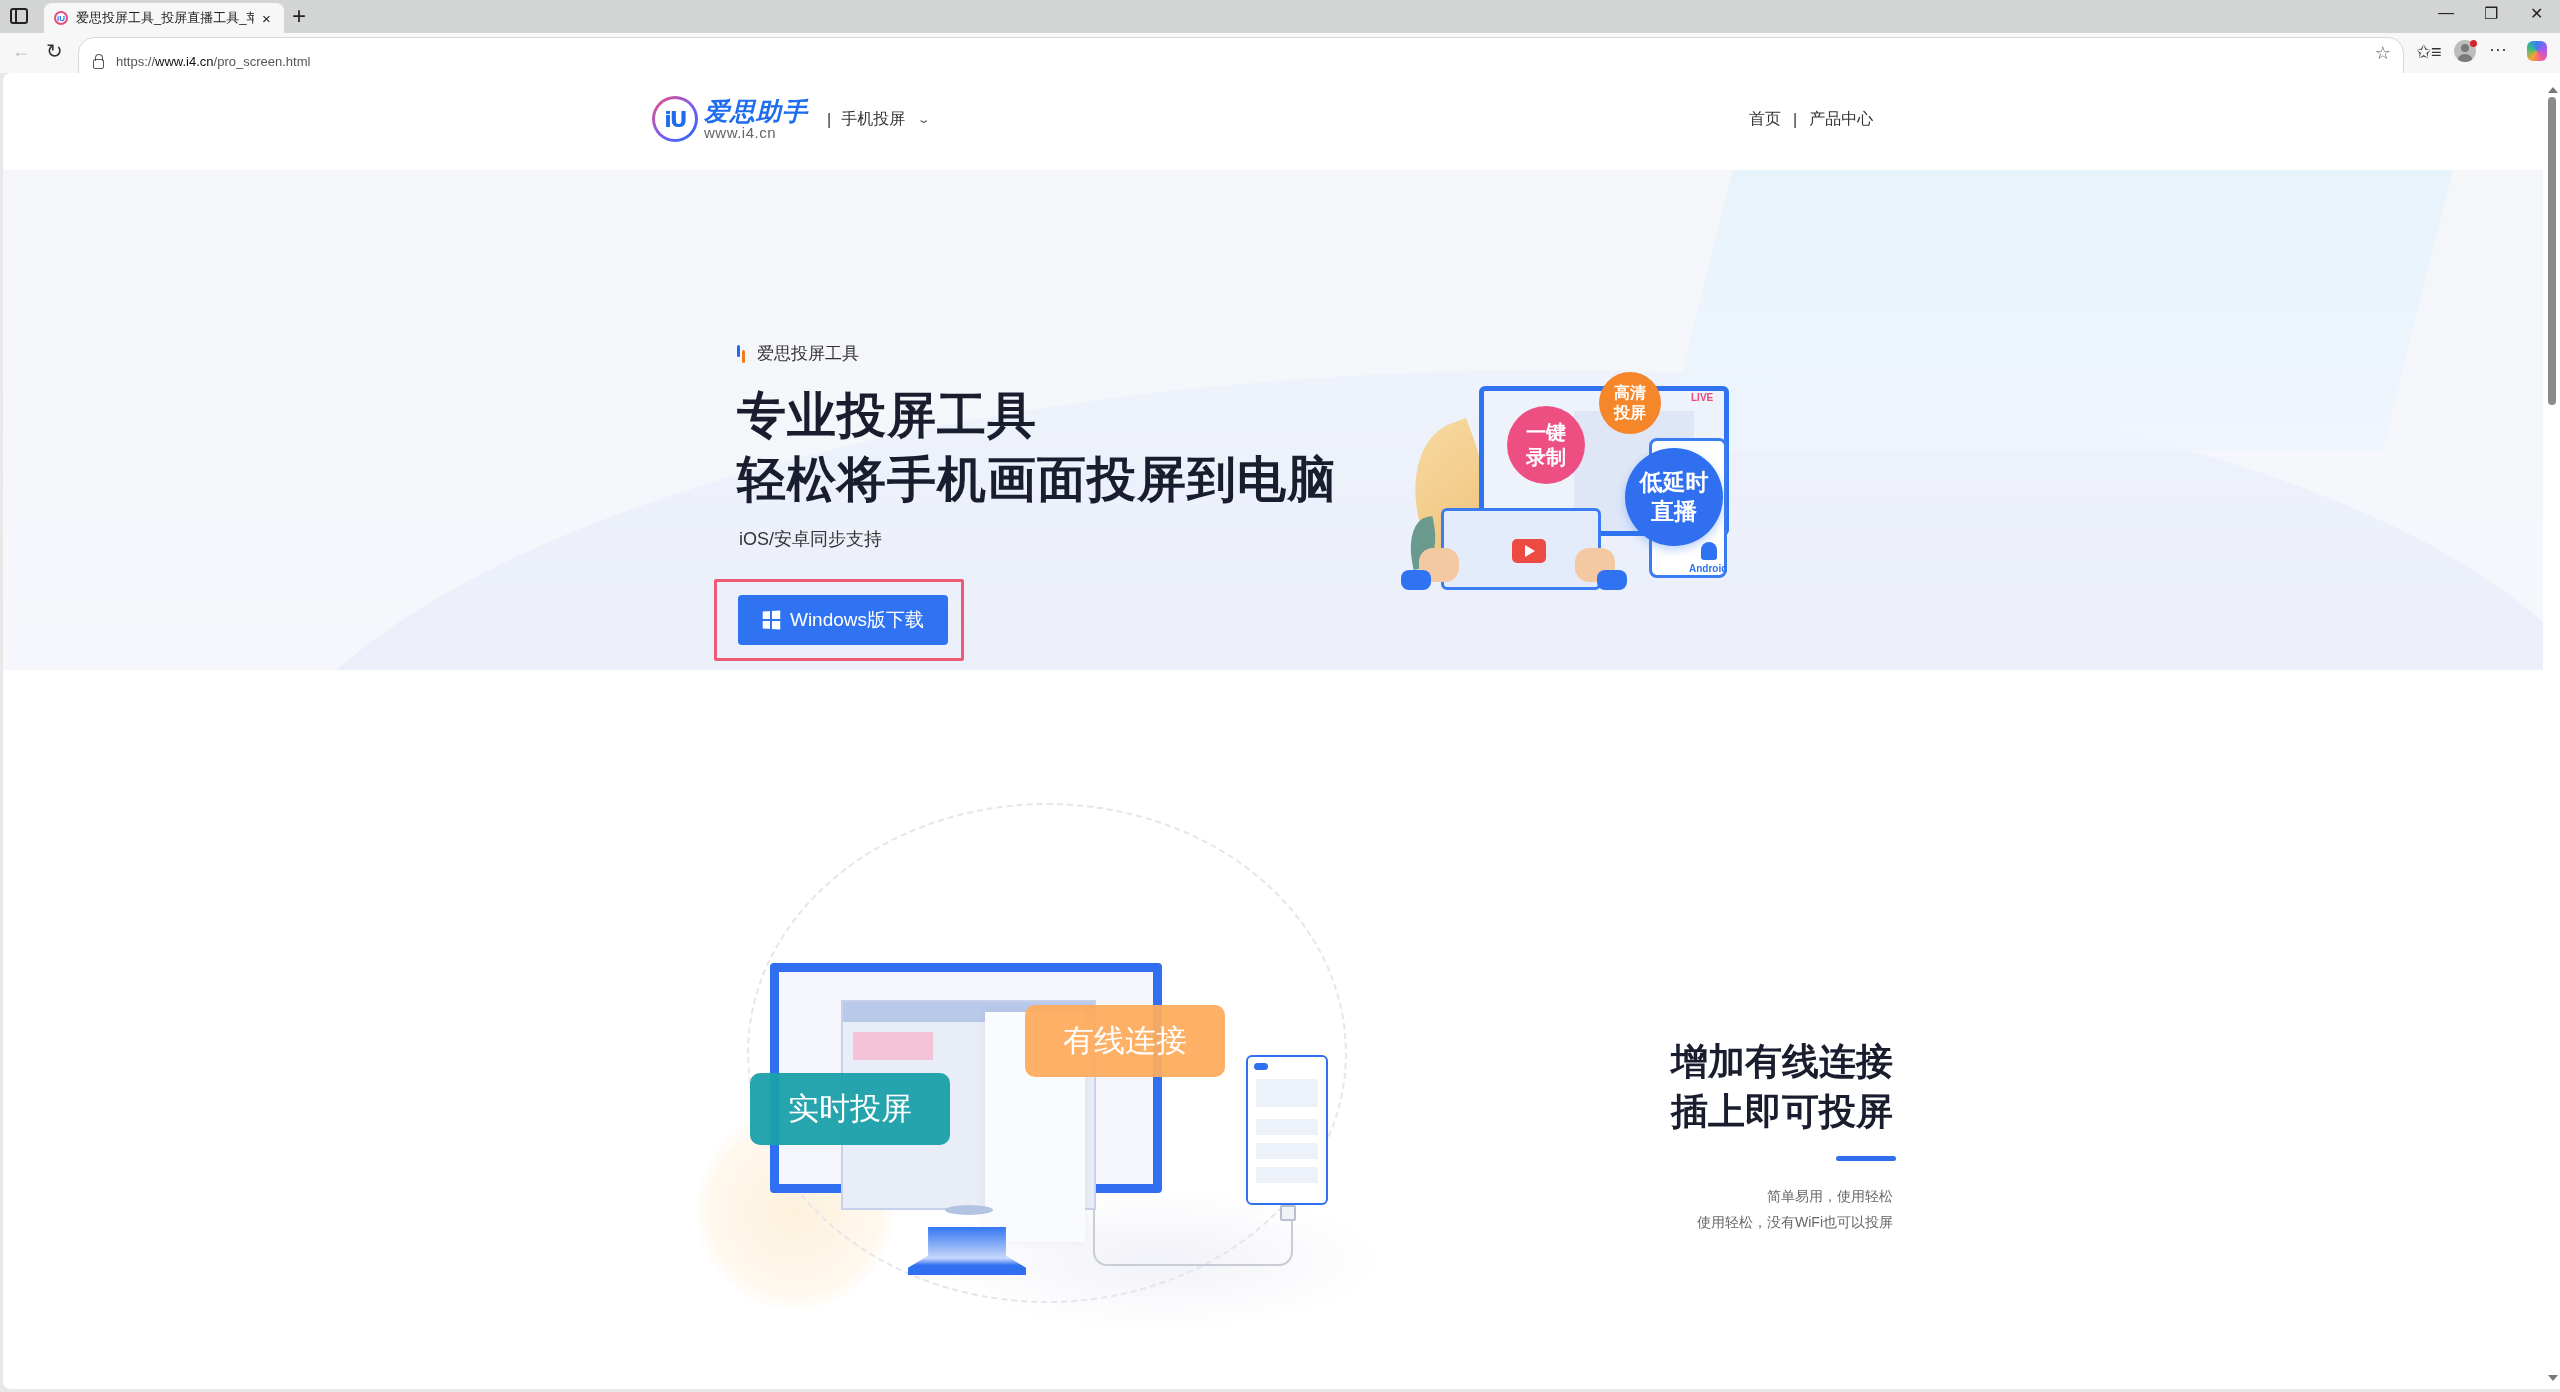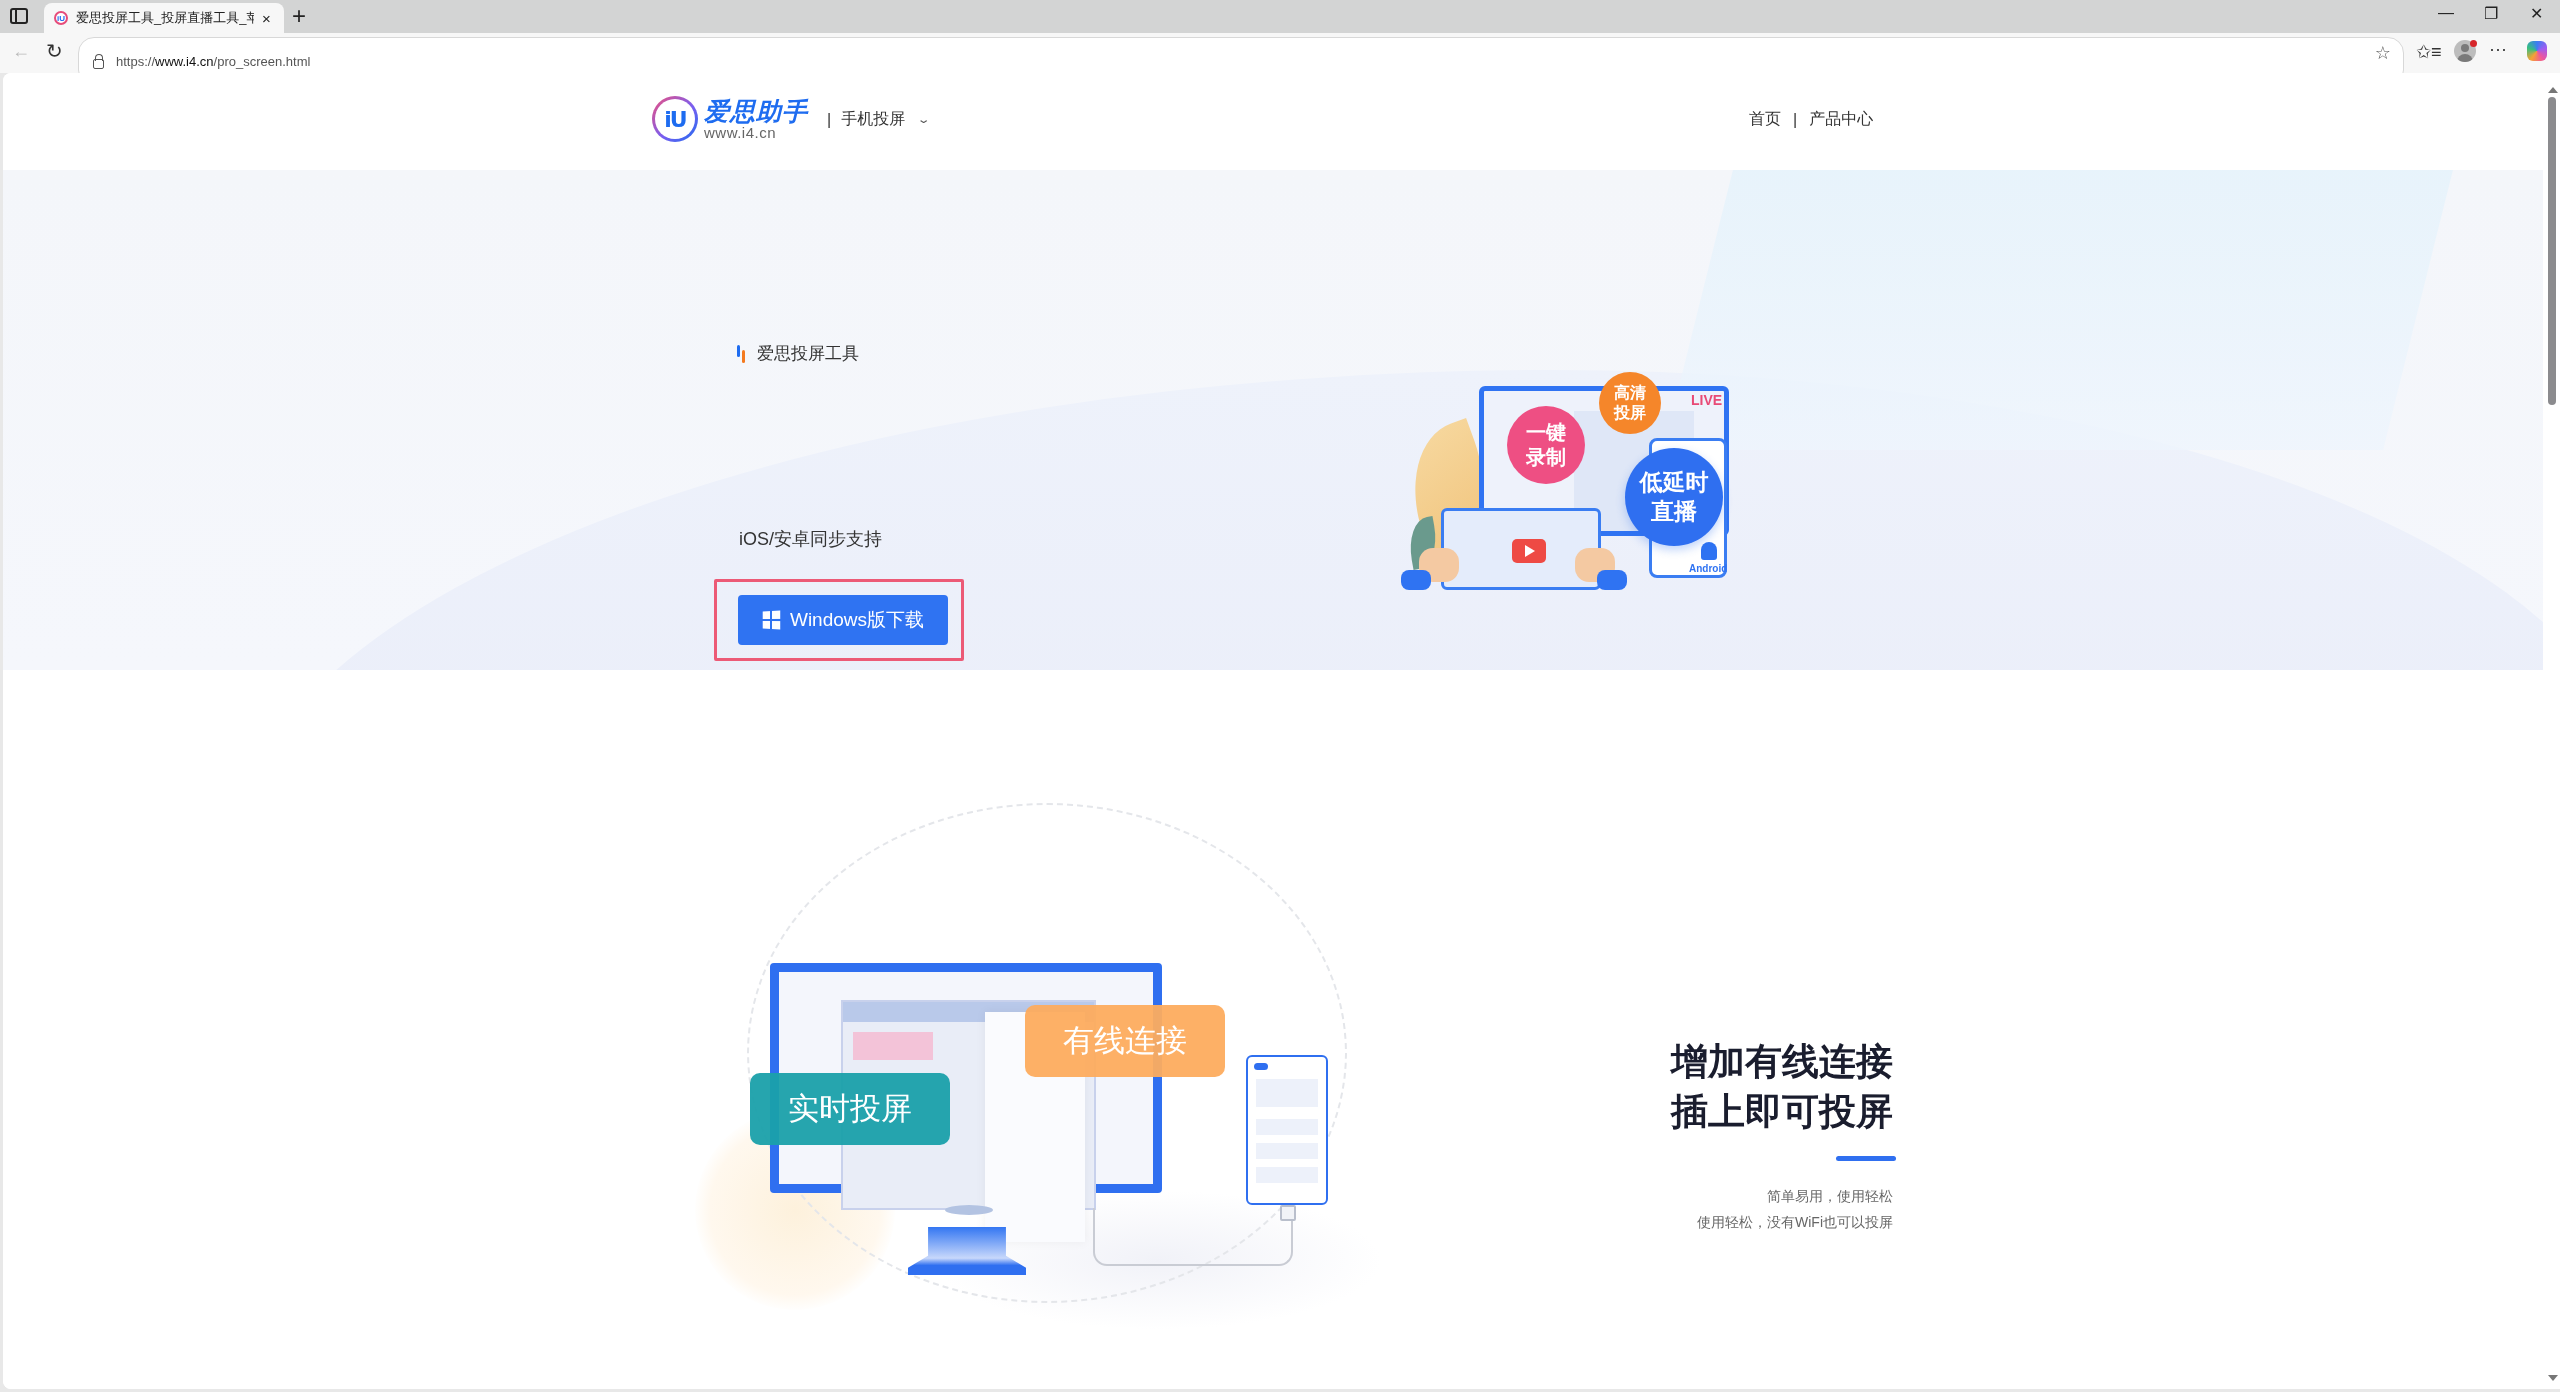--- a/index.html
+++ b/index.html
@@ -67,21 +67,21 @@
   .dl-btn { position: absolute; left: 735px; top: 425px; width: 210px; height: 50px; background: #2f73f2; border-radius: 4px; color: #fff; font-size: 19px; display: flex; align-items: center; justify-content: center; border: none; cursor: pointer; }
   .win-icon { display: grid; grid-template-columns: 8px 8px; grid-gap: 2px; margin-right: 10px; transform: perspective(40px) rotateY(-14deg); }
   .win-icon span { width: 8px; height: 8px; background: #fff; }
 
   
   .hero-illus { position: absolute; left: 1376px; top: 198px; width: 410px; height: 240px; }
   .hi-leaf { position: absolute; left: 30px; top: 60px; width: 80px; height: 120px; background: linear-gradient(160deg, #f9d38a, #f2b85c); border-radius: 80% 0 80% 0; transform: rotate(-20deg); opacity: .8; }
   .hi-leaf2 { position: absolute; left: 30px; top: 150px; width: 28px; height: 50px; background: #6a9a8d; border-radius: 80% 0 80% 0; transform: rotate(-10deg); }
   .hi-monitor { position: absolute; left: 100px; top: 18px; width: 250px; height: 150px; border: 5px solid #2f73f2; border-radius: 6px; background: #eef2fb; }
   .hi-monitor-inner { position: absolute; left: 90px; top: 20px; width: 120px; height: 120px; background: #dfe7f7; }
-  .hi-live { position: absolute; left: 312px; top: 24px; color: #e84a76; font-size: 14px; font-weight: bold; }
+  .hi-live { position: absolute; left: 312px; top: 24px; color: #e84a76; font-size: 10px; font-weight: bold; }
   .hi-tablet { position: absolute; left: 62px; top: 140px; width: 160px; height: 82px; background: #e4ecfb; border: 3px solid #3a7df2; border-radius: 6px; }
   .hi-play { position: absolute; left: 68px; top: 28px; width: 34px; height: 24px; background: #ee4a44; border-radius: 5px; }
   .hi-play::after { content: ""; position: absolute; left: 13px; top: 6px; border-left: 10px solid #fff; border-top: 6px solid transparent; border-bottom: 6px solid transparent; }
   .hi-hand { position: absolute; width: 40px; height: 34px; background: #f4c9a2; border-radius: 14px; }
   .hi-cuff { position: absolute; width: 30px; height: 20px; background: #2f73f2; border-radius: 8px; }
   .hi-phone { position: absolute; left: 270px; top: 70px; width: 78px; height: 140px; background: #fff; border: 3px solid #3a7df2; border-radius: 8px; }
   .hi-android { position: absolute; left: 310px; top: 195px; font-size: 10px; color: #2f73f2; font-weight: bold; }
   .hi-android-bot { position: absolute; left: 322px; top: 174px; width: 16px; height: 18px; background: #2f73f2; border-radius: 8px 8px 3px 3px; }
   .bubble { position: absolute; border-radius: 50%; color: #fff; font-weight: bold; display: flex; align-items: center; justify-content: center; text-align: center; line-height: 1.25; }
   .b-pink { left: 128px; top: 38px; width: 78px; height: 78px; background: #ee4f83; font-size: 20px; }
@@ -169,20 +169,24 @@
   </header>
 
   <section class="hero">
     <div class="hero-wave"></div>
     <div class="hero-tint"></div>
 
     <div class="hero-eyebrow">
       <span class="eyebrow-bars"></span>
       <span>爱思投屏工具</span>
     </div>
+    <h1 class="hero-title">
+      <span>专业投屏工具</span><br>
+      <span>轻松将手机画面投屏到电脑</span>
+    </h1>
     <p class="hero-sub">iOS/安卓同步支持</p>
 
     <div class="dl-highlight"></div>
     <button class="dl-btn">
       <span class="win-icon">
           <span></span>
           <span></span>
           <span></span>
           <span></span>
         </span>

